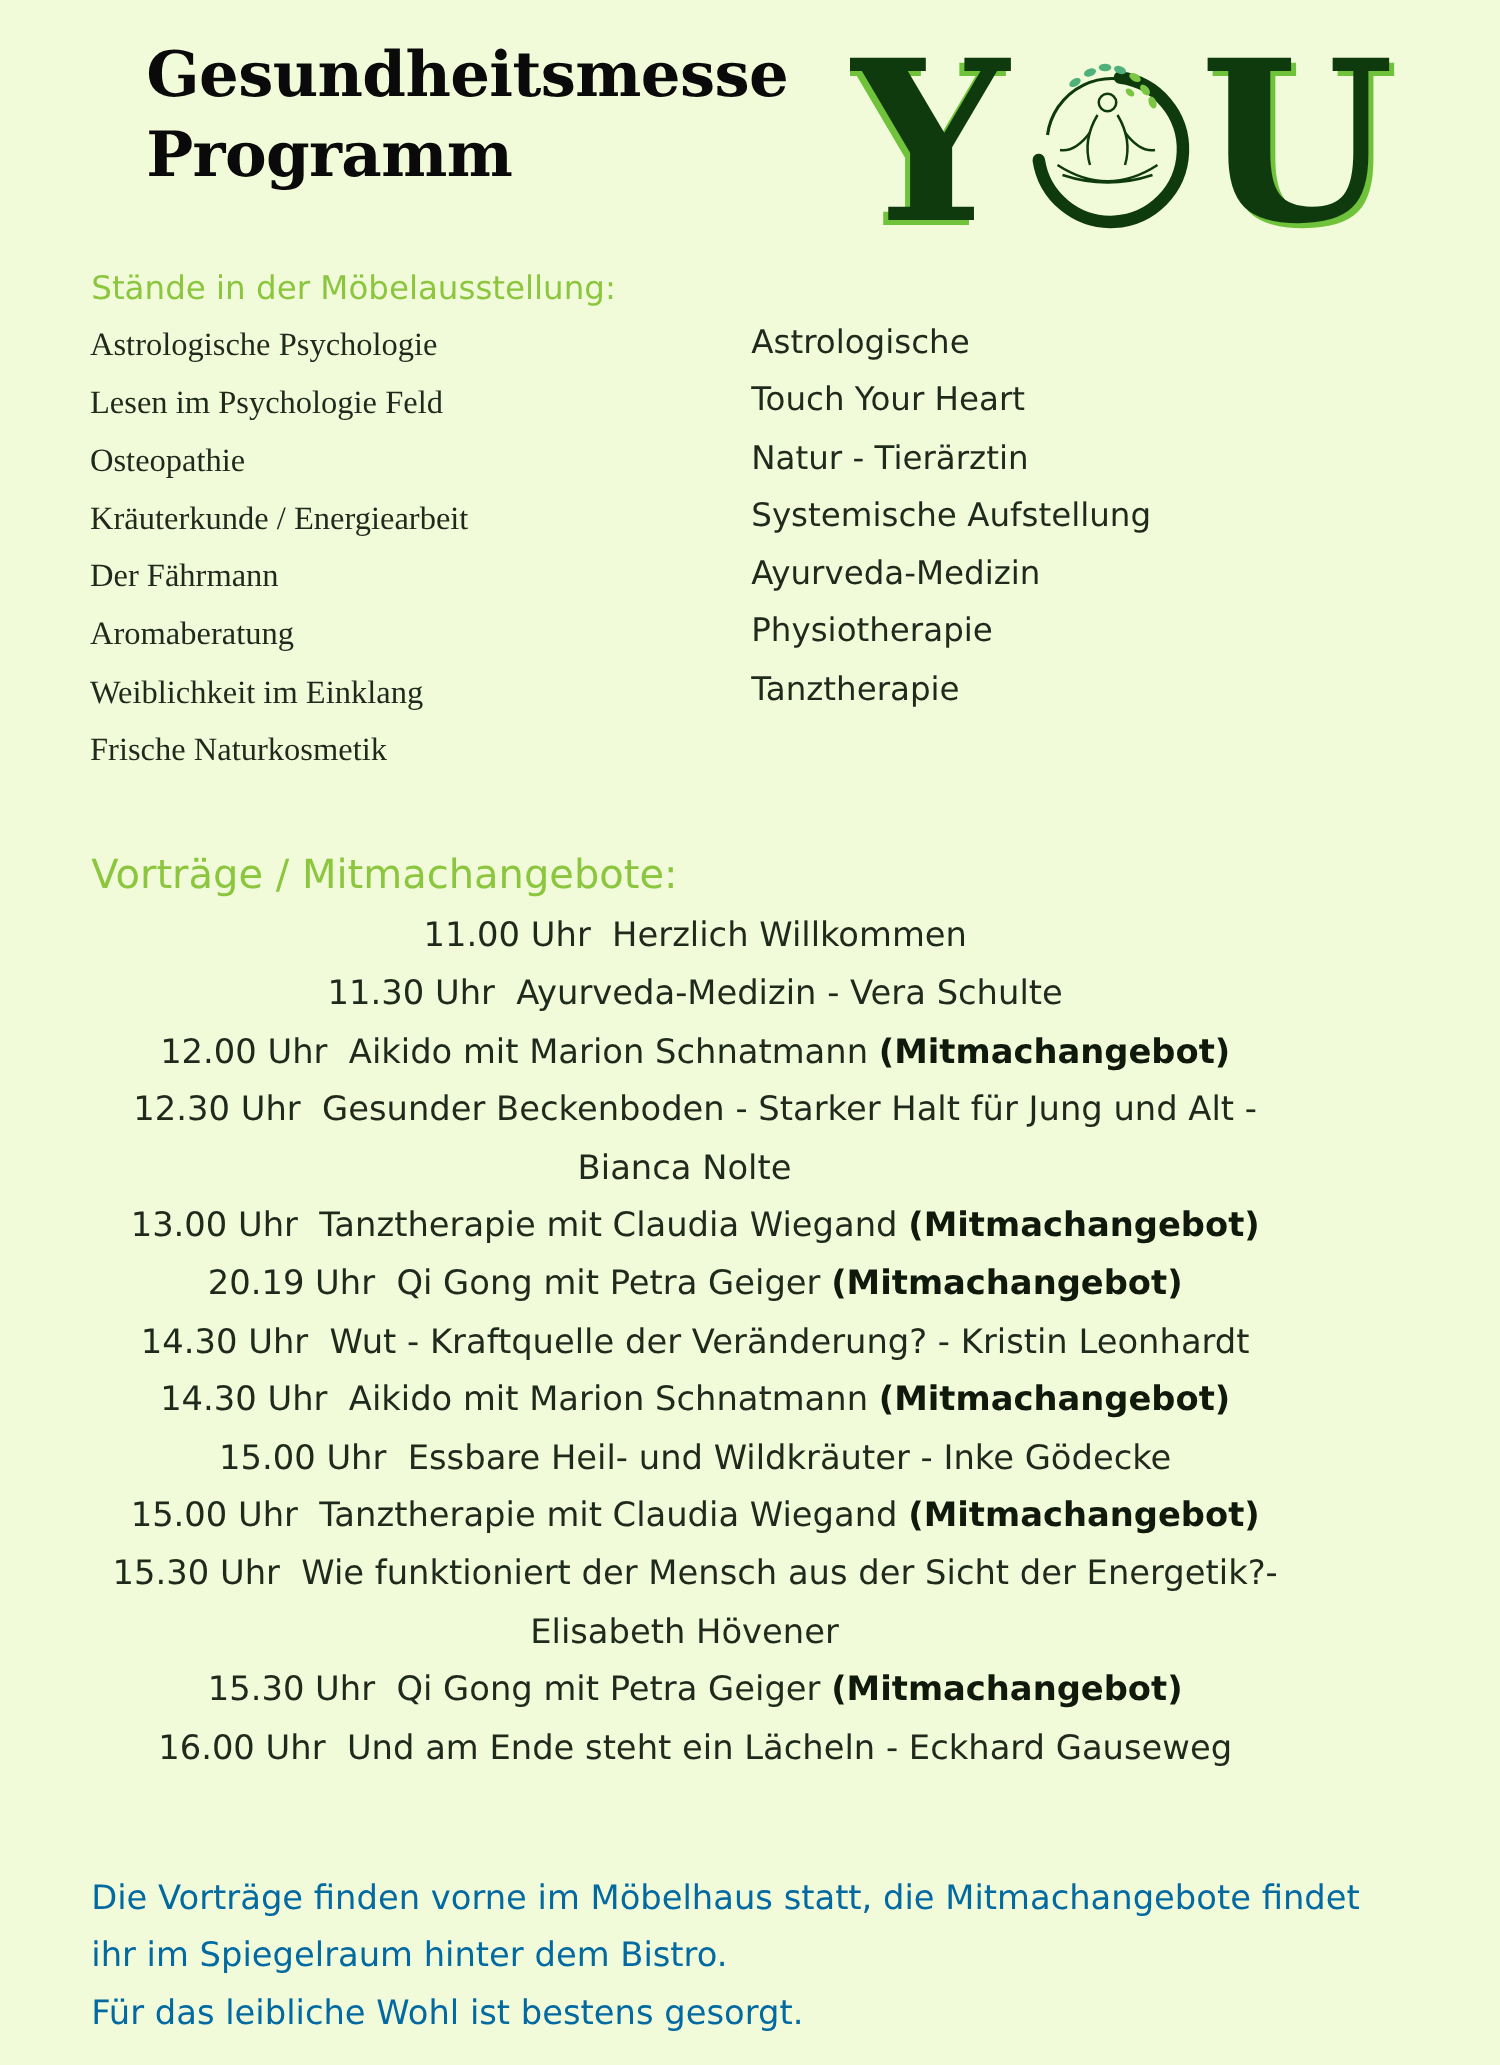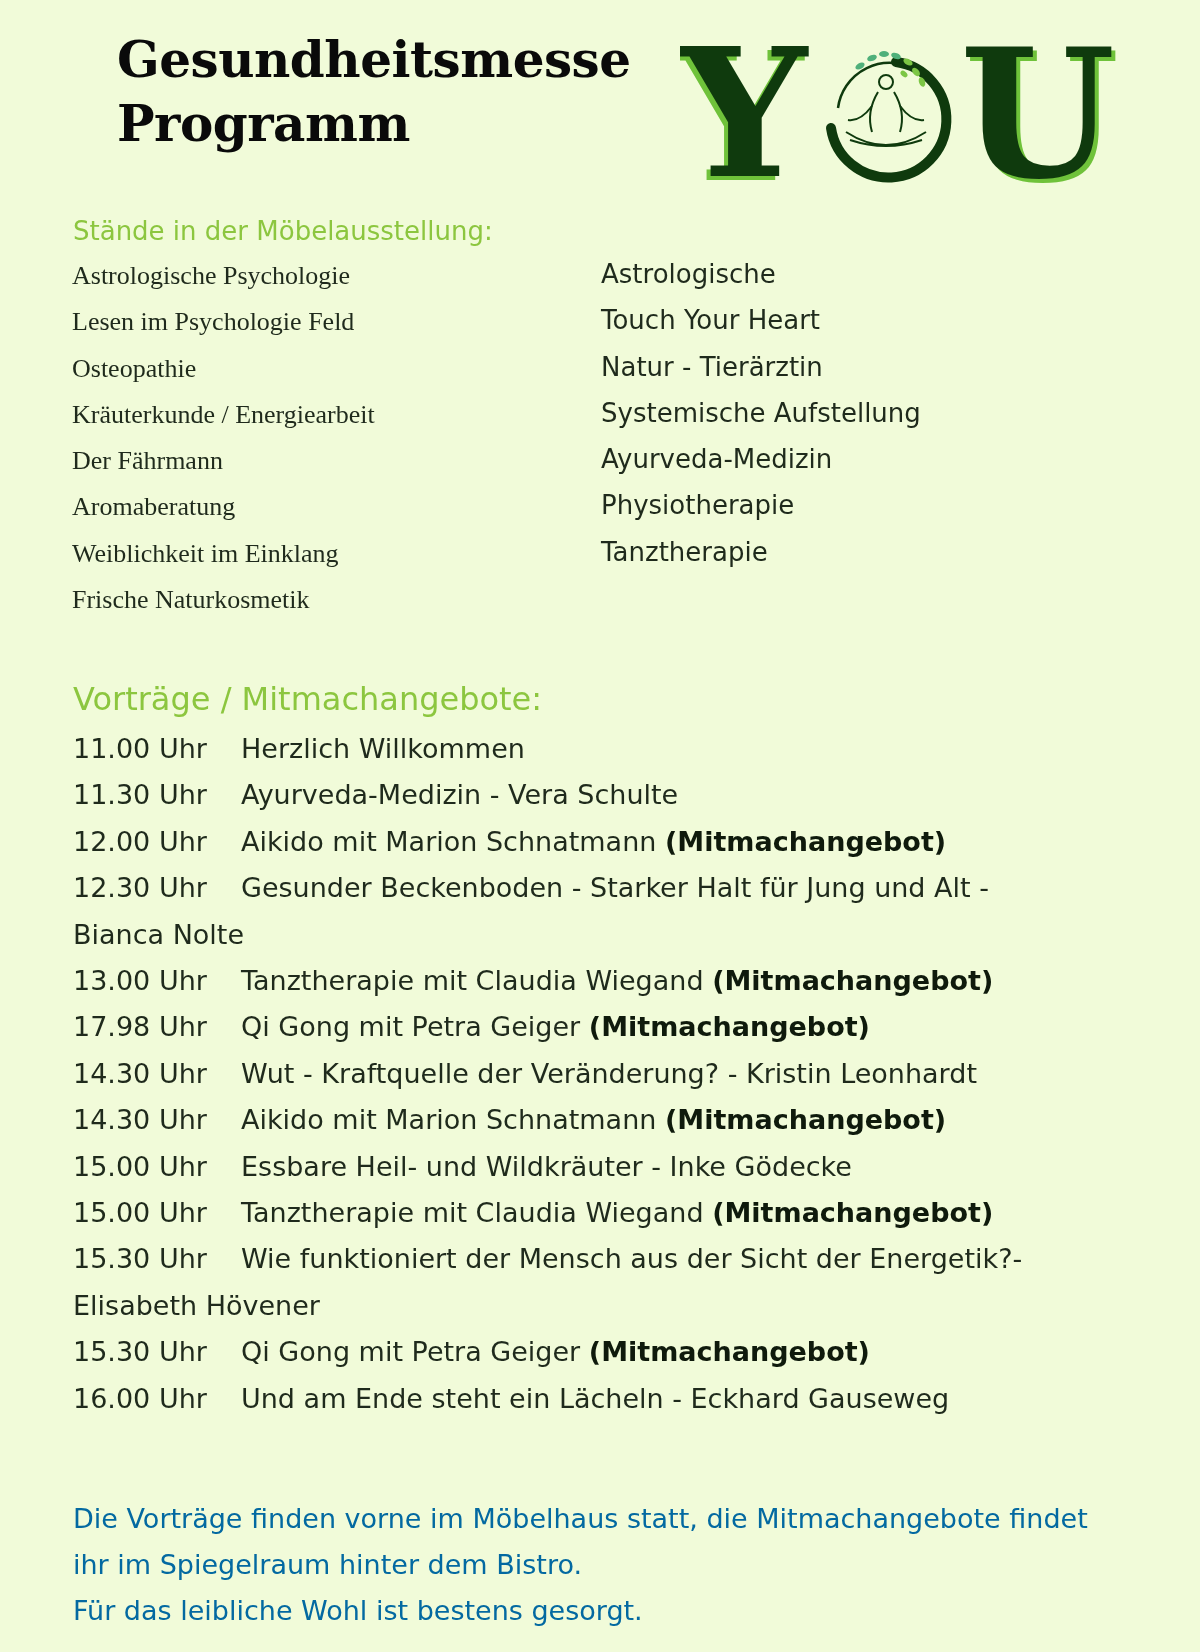--- a/index.html
+++ b/index.html
@@ -25,21 +25,21 @@
     .logo { position: absolute; left: 680px; top: 30px; width: 460px; height: 160px; }
     .section-heading {
       position: absolute; left: 73px;
       color: #8cc63f;
       font-size: 26px;
       white-space: nowrap;
     }
     .col { position: absolute; font-size: 26px; line-height: 46.3px; color: #1f2a1c; }
     .col div { white-space: nowrap; }
     .schedule { position: absolute; left: 73px; top: 726px; font-size: 27px; line-height: 46.4px; color: #1f2a1c; }
-    .row { white-space: nowrap; }
+    .row { white-space: nowrap; text-align: center; }
     .time { display: inline-block; width: 168px; }
     .bold { font-weight: bold; color: #0f1a0c; }
     .footer { position: absolute; left: 73px; top: 1496px; font-size: 27px; line-height: 46px; color: #0369a1; }
     .footer div { white-space: nowrap; }
   </style>
 </head>
 <body>
 
 <div class="title">
   <div>Gesundheitsmesse</div>
@@ -103,21 +103,21 @@
 
 <div class="section-heading" style="top:680px; font-size:32px;">Vorträge  / Mitmachangebote:</div>
 
 <div class="schedule">
   <div class="row"><span class="time">11.00 Uhr</span><span>Herzlich Willkommen</span><span class="bold"></span></div>
   <div class="row"><span class="time">11.30 Uhr</span><span>Ayurveda-Medizin - Vera Schulte</span><span class="bold"></span></div>
   <div class="row"><span class="time">12.00 Uhr</span><span>Aikido mit Marion Schnatmann </span><span class="bold">(Mitmachangebot)</span></div>
   <div class="row"><span class="time">12.30 Uhr</span><span>Gesunder Beckenboden - Starker Halt für Jung und Alt -</span><span class="bold"></span></div>
   <div class="row">Bianca Nolte</div>
   <div class="row"><span class="time">13.00 Uhr</span><span>Tanztherapie mit Claudia Wiegand </span><span class="bold">(Mitmachangebot)</span></div>
-  <div class="row"><span class="time">17.98 Uhr</span><span>Qi Gong mit Petra Geiger </span><span class="bold">(Mitmachangebot)</span></div>
+  <div class="row"><span class="time">20.19 Uhr</span><span>Qi Gong mit Petra Geiger </span><span class="bold">(Mitmachangebot)</span></div>
   <div class="row"><span class="time">14.30 Uhr</span><span>Wut - Kraftquelle der Veränderung? - Kristin Leonhardt</span><span class="bold"></span></div>
   <div class="row"><span class="time">14.30 Uhr</span><span>Aikido mit Marion Schnatmann </span><span class="bold">(Mitmachangebot)</span></div>
   <div class="row"><span class="time">15.00 Uhr</span><span>Essbare Heil- und Wildkräuter - Inke Gödecke</span><span class="bold"></span></div>
   <div class="row"><span class="time">15.00 Uhr</span><span>Tanztherapie mit Claudia Wiegand </span><span class="bold">(Mitmachangebot)</span></div>
   <div class="row"><span class="time">15.30 Uhr</span><span>Wie funktioniert der Mensch aus der Sicht der Energetik?-</span><span class="bold"></span></div>
   <div class="row">Elisabeth Hövener</div>
   <div class="row"><span class="time">15.30 Uhr</span><span>Qi Gong mit Petra Geiger </span><span class="bold">(Mitmachangebot)</span></div>
   <div class="row"><span class="time">16.00 Uhr</span><span>Und am Ende steht ein Lächeln - Eckhard Gauseweg</span><span class="bold"></span></div>
 </div>
 

